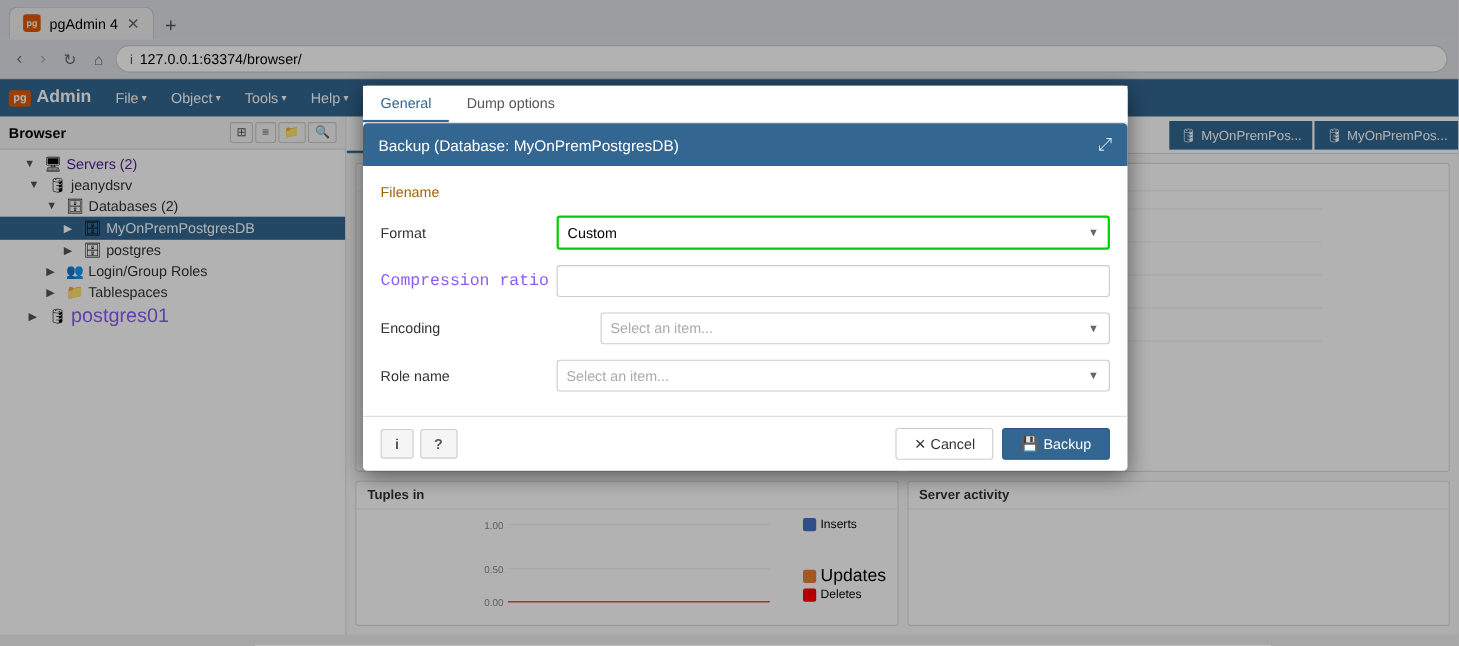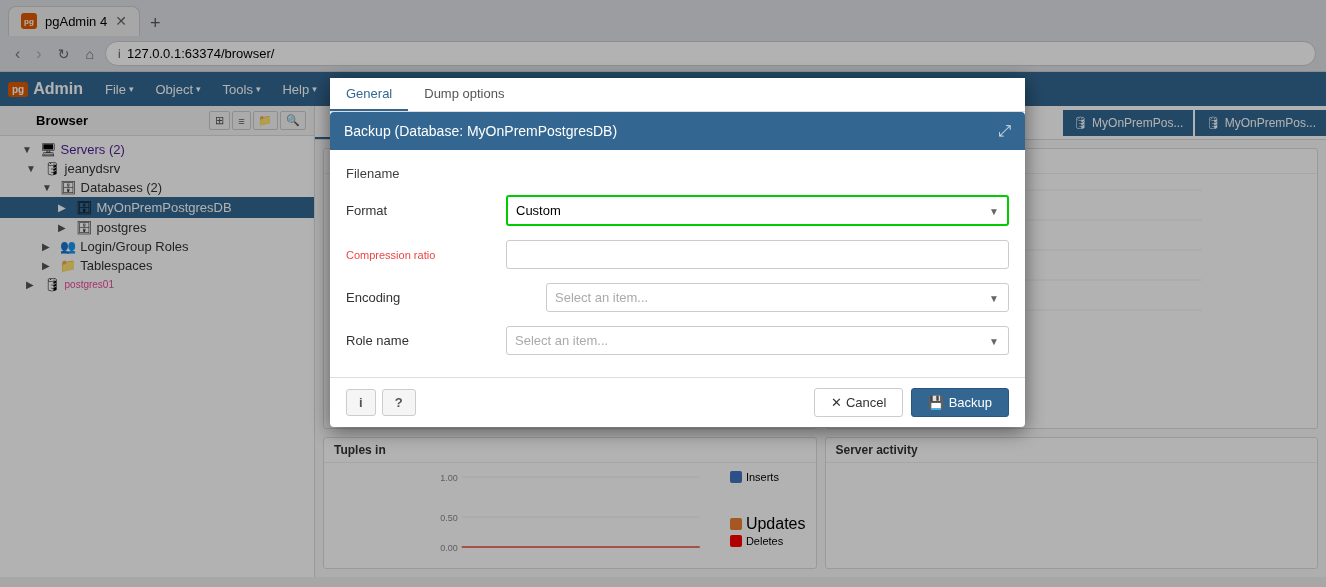--- a/index.html
+++ b/index.html
@@ -50,21 +50,21 @@
     <div style="color:white;padding:4px 10px;cursor:pointer;border-radius:3px;font-size:13px;display:flex;align-items:center;gap:3px;">
       <span>Help</span>
       <span style="font-size:9px;">▾</span>
     </div>
   </div>
 
   <div style="display:flex; flex:1; overflow:hidden;">
 
     <div style="width:315px; background:white; border-right:1px solid #ddd; display:flex; flex-direction:column; overflow:hidden;">
       <div style="background:#f5f5f5; padding:5px 8px; display:flex; align-items:center; justify-content:space-between; border-bottom:1px solid #ddd;">
-        <span style="font-weight:bold; font-size:13px;margin-left:28px;">Browser</span>
+        <span style="font-weight:bold; font-size:13px;">Browser</span>
         <div style="display:flex; gap:2px;">
           <button style="background:none;border:1px solid #ccc;padding:2px 5px;cursor:pointer;border-radius:2px;font-size:11px;color:#555;">⊞</button>
           <button style="background:none;border:1px solid #ccc;padding:2px 5px;cursor:pointer;border-radius:2px;font-size:11px;color:#555;">≡</button>
           <button style="background:none;border:1px solid #ccc;padding:2px 5px;cursor:pointer;border-radius:2px;font-size:11px;color:#555;">📁</button>
           <button style="background:none;border:1px solid #ccc;padding:2px 5px;cursor:pointer;border-radius:2px;font-size:11px;color:#555;">🔍</button>
         </div>
       </div>
       <div style="flex:1; overflow-y:auto; padding:4px 0;">
 
         <div style="display:flex;align-items:center;padding:2px 6px;cursor:pointer;">
@@ -113,21 +113,21 @@
           <span style="width:36px;display:inline-block;"></span>
           <span style="width:14px;font-size:10px;color:#555;">▶</span>
           <span style="margin:0 4px;font-size:13px;">📁</span>
           <span style="font-size:13px;color:#333;">Tablespaces</span>
         </div>
 
         <div style="display:flex;align-items:center;padding:2px 6px;cursor:pointer;">
           <span style="width:20px;display:inline-block;"></span>
           <span style="width:14px;font-size:10px;color:#555;">▶</span>
           <span style="margin:0 4px;font-size:13px;">🛢</span>
-          <span style="font-size:10px;color:#ec4899;">postgres01</span>
+          <span style="font-size:18px;color:#8b5cf6;">postgres01</span>
         </div>
       </div>
     </div>
 
     <div style="flex:1; display:flex; flex-direction:column; overflow:hidden; background:#f9f9f9;">
 
       <div style="background:white; border-bottom:1px solid #ddd; display:flex; align-items:center; overflow:hidden;">
         <div style="padding:8px 14px;cursor:pointer;font-size:13px;color:#336791;border-bottom:2px solid #336791;font-weight:500;white-space:nowrap;">Dashboard</div>
         <div style="padding:8px 14px;cursor:pointer;font-size:13px;color:#555;border-bottom:2px solid transparent;white-space:nowrap;">Properties</div>
         <div style="padding:8px 14px;cursor:pointer;font-size:13px;color:#555;border-bottom:2px solid transparent;white-space:nowrap;">SQL</div>
@@ -247,38 +247,38 @@
     </div>
 
     <div style="background:#336791;color:white;padding:10px 14px;display:flex;align-items:center;justify-content:space-between;border-radius:4px 4px 0 0;">
       <span style="font-size:14px;font-weight:500;">Backup (Database: MyOnPremPostgresDB)</span>
       <button style="background:none;border:none;color:white;font-size:16px;cursor:pointer;opacity:0.8;">⤢</button>
     </div>
 
     <div style="padding:16px 16px 8px 16px;">
 
       <div style="display:flex;align-items:center;margin-bottom:14px;">
-        <label style="width:160px;font-size:13px;color:#404040;flex-shrink:0;">Filename</label>
+        <label style="width:160px;font-size:13px;color:#a16207;flex-shrink:0;">Filename</label>
       </div>
 
       <div style="display:flex;align-items:center;margin-bottom:14px;">
         <label style="width:160px;font-size:13px;color:#333;flex-shrink:0;">Format</label>
         <div style="flex:1;position:relative;">
           <select style="width:100%;border:2px solid #00cc00;border-radius:3px;padding:6px 8px;font-size:13px;appearance:none;background:white;cursor:pointer;outline:none;">
             <option>Custom</option>
             <option>Directory</option>
             <option>Plain</option>
             <option>Tar</option>
           </select>
           <span style="position:absolute;right:10px;top:50%;transform:translateY(-50%);font-size:10px;color:#666;pointer-events:none;">▼</span>
         </div>
       </div>
 
       <div style="display:flex;align-items:center;margin-bottom:14px;">
-        <label style="width:160px;font-size:11px;color:#ef4444;flex-shrink:0;">Compression ratio</label>
+        <label style="width:160px;font-size:15px;color:#8b5cf6;flex-shrink:0;font-family:Liberation Mono, monospace;">Compression ratio</label>
         <div style="flex:1;">
           <input type="text" style="width: 100%; border: 1px solid rgb(204, 204, 204); border-radius: 3px; padding: 6px 8px; font-size: 13px;" value="">
         </div>
       </div>
 
       <div style="display:flex;align-items:center;margin-bottom:14px;gap:40px;">
         <label style="width:160px;font-size:13px;color:#333;flex-shrink:0;">Encoding</label>
         <div style="flex:1;position:relative;">
           <select style="width:100%;border:1px solid #ccc;border-radius:3px;padding:6px 8px;font-size:13px;appearance:none;background:white;color:#aaa;cursor:pointer;">
             <option value="" disabled="" selected="">Select an item...</option>

